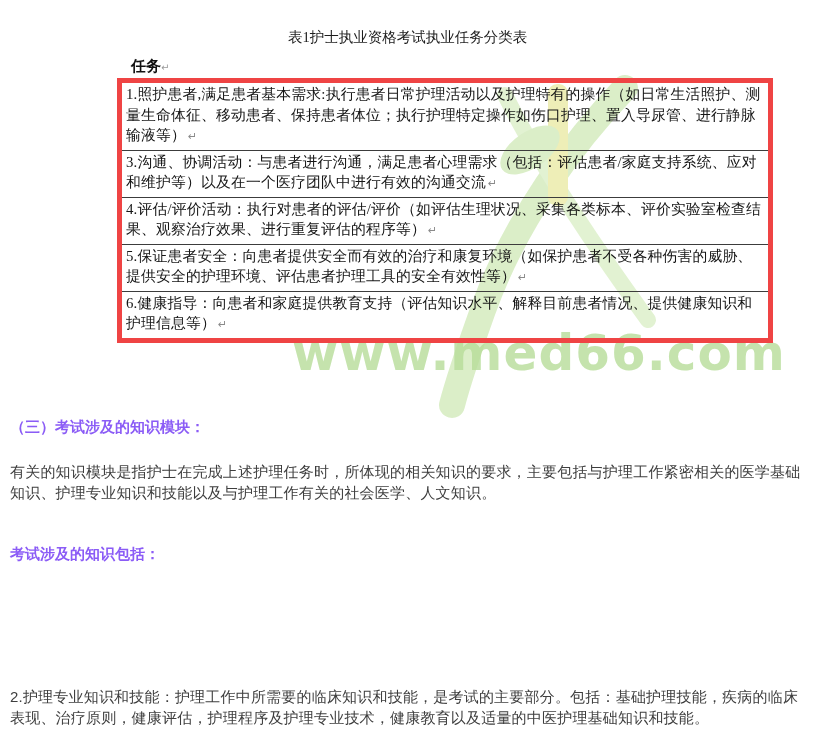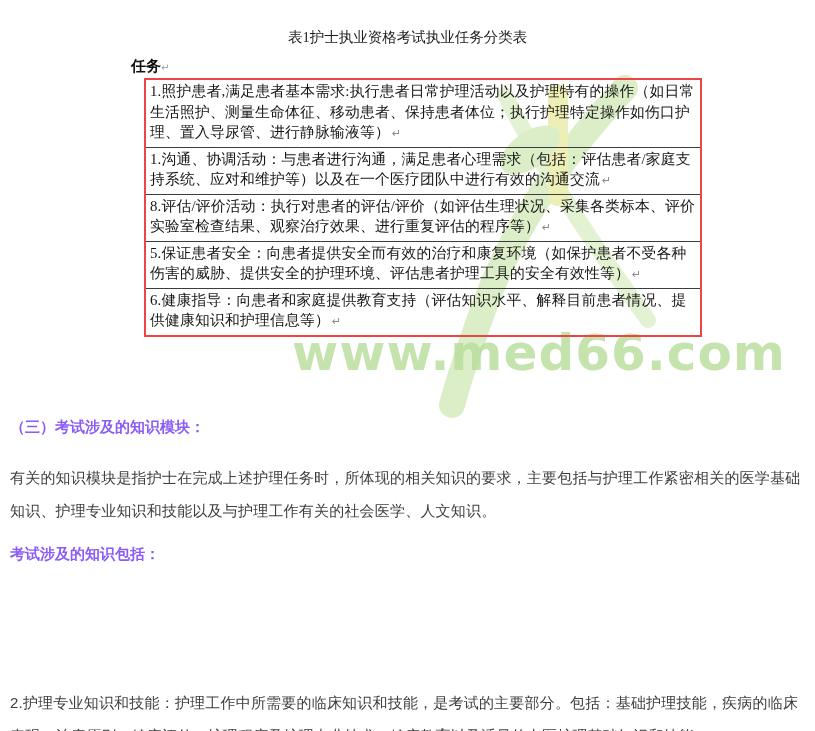--- a/index.html
+++ b/index.html
@@ -35,23 +35,23 @@
   .watermark-svg {
     position: absolute;
     top: 0;
     left: 0;
     pointer-events: none;
     z-index: 1;
   }
   .task-table {
     position: absolute;
     top: 78px;
-    left: 144px;
-    width: 558px;
-    border: 2px solid #ef4444;
+    left: 117px;
+    width: 656px;
+    border: 5px solid #ef4444;
     z-index: 2;
     background: transparent;
   }
   .trow {
     border-top: 1px solid #3c3c3c;
     padding: 1px 4px 2px 4px;
     font-size: 14.8px;
     line-height: 20.5px;
     color: #151515;
     letter-spacing: 0.2px;
@@ -78,21 +78,21 @@
     z-index: 2;
   }
   .sec-heading {
     font-size: 15px;
     font-weight: bold;
     line-height: 20px;
     color: #8b5cf6;
   }
   .para {
     font-size: 15px;
-    line-height: 33px;
+    line-height: 21px;
     letter-spacing: 0.2px;
   }
   .h1-pos { top: 417px; }
   .p1-pos { top: 461px; }
   .h2-pos { top: 544px; }
   .p2-pos { top: 588px; }
   .p3-pos { top: 686px; }
 </style>
 </head>
 <body>
@@ -110,22 +110,22 @@
   </svg>
 
   <div class="doc-title">表1护士执业资格考试执业任务分类表</div>
 
   <div class="tbl-header">
     <span>任务</span><span class="hdr-crlf">↵</span>
   </div>
 
   <div class="task-table">
     <div class="trow"><span>1.照护患者,满足患者基本需求:执行患者日常护理活动以及护理特有的操作（如日常生活照护、测量生命体征、移动患者、保持患者体位；执行护理特定操作如伤口护理、置入导尿管、进行静脉输液等）</span><span class="crlf">↵</span></div>
-    <div class="trow"><span>1.沟通、协调活动：与患者进行沟通，满足患者心理需求（包括：评估患者/家庭支持系统、应对和维护等）以及在一个医疗团队中进行有效的沟通交流</span><span class="crlf">↵</span></div>
-    <div class="trow"><span>8.评估/评价活动：执行对患者的评估/评价（如评估生理状况、采集各类标本、评价实验室检查结果、观察治疗效果、进行重复评估的程序等）</span><span class="crlf">↵</span></div>
+    <div class="trow"><span>3.沟通、协调活动：与患者进行沟通，满足患者心理需求（包括：评估患者/家庭支持系统、应对和维护等）以及在一个医疗团队中进行有效的沟通交流</span><span class="crlf">↵</span></div>
+    <div class="trow"><span>4.评估/评价活动：执行对患者的评估/评价（如评估生理状况、采集各类标本、评价实验室检查结果、观察治疗效果、进行重复评估的程序等）</span><span class="crlf">↵</span></div>
     <div class="trow"><span>5.保证患者安全：向患者提供安全而有效的治疗和康复环境（如保护患者不受各种伤害的威胁、提供安全的护理环境、评估患者护理工具的安全有效性等）</span><span class="crlf">↵</span></div>
     <div class="trow"><span>6.健康指导：向患者和家庭提供教育支持（评估知识水平、解释目前患者情况、提供健康知识和护理信息等）</span><span class="crlf">↵</span></div>
   </div>
 
   <div class="body-text sec-heading h1-pos">（三）考试涉及的知识模块：</div>
 
   <div class="body-text para p1-pos">有关的知识模块是指护士在完成上述护理任务时，所体现的相关知识的要求，主要包括与护理工作紧密相关的医学基础知识、护理专业知识和技能以及与护理工作有关的社会医学、人文知识。</div>
 
   <div class="body-text sec-heading h2-pos">考试涉及的知识包括：</div>
 

